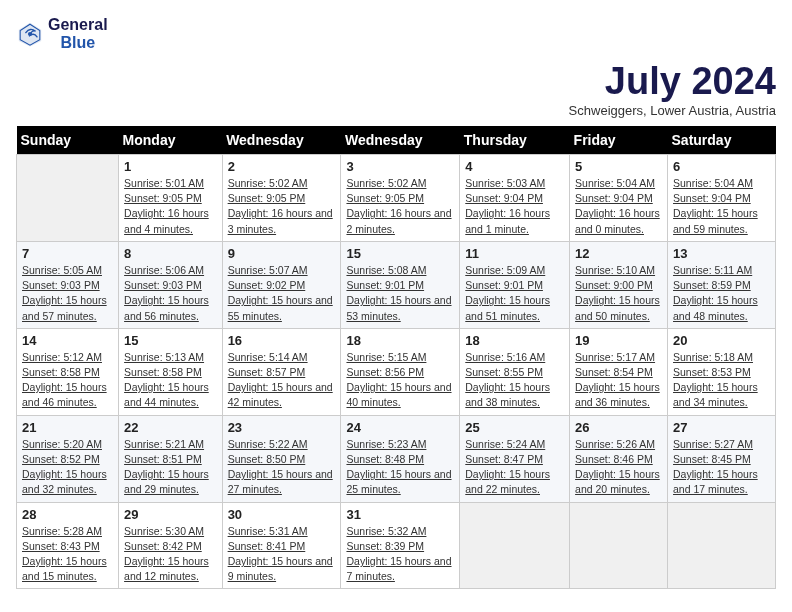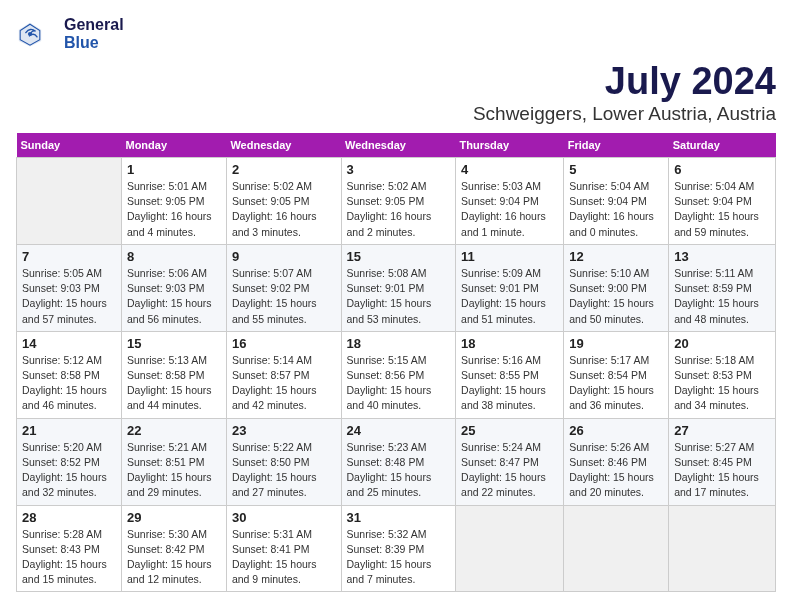--- a/index.html
+++ b/index.html
@@ -12,51 +12,51 @@
     }
     .header-section {
       display: flex;
       justify-content: space-between;
       align-items: flex-start;
       margin-bottom: 8px;
     }
     .logo {
       display: flex;
       align-items: center;
-      gap: 20px;
+      gap: 4px;
     }
     .logo-icon {
       width: 28px;
       height: 28px;
     }
     .title-section {
       text-align: right;
     }
     .main-title {
       font-size: 38px;
       font-weight: bold;
       color: #1a1a4e;
       margin-top: 44px;
     }
     .subtitle {
-      font-size: 19px;
+      font-size: 13px;
       color: #333;
       font-weight: normal;
     }
     table {
       width: 100%;
       border-collapse: collapse;
       font-size: 11px;
     }
     thead tr th {
-      background: #a21caf;
+      background: #000000;
       color: #fff;
       padding: 6px 4px;
       text-align: left;
-      font-size: 11px;
+      font-size: 14px;
       font-weight: bold;
     }
     tbody tr td {
       border: 1px solid #ccc;
       padding: 4px 5px;
       vertical-align: top;
       min-height: 80px;
       background: #fff;
     }
     tbody tr:nth-child(even) td {
@@ -65,39 +65,40 @@
     .day-number {
       font-weight: bold;
       font-size: 13px;
       margin-bottom: 2px;
       color: #222;
     }
     .day-info {
       font-size: 10.5px;
       color: #333;
       line-height: 1.45;
+      text-decoration: underline;
     }
     .empty-cell {
       background: #f0f0f0 !important;
     }
   </style>
 </head>
 <body>
 
 <div class="header-section">
   <div class="logo">
     <svg class="logo-icon" viewBox="0 0 40 40" xmlns="http://www.w3.org/2000/svg">
       <polygon points="20,4 36,14 36,30 20,38 4,30 4,14" fill="#2255aa" opacity="0.15"></polygon>
       <polygon points="20,6 34,15 34,28 20,36 6,28 6,15" fill="none" stroke="#2255aa" stroke-width="1.5"></polygon>
       <path d="M14,18 Q20,10 28,16 Q22,14 20,22 Q26,18 30,24" fill="none" stroke="#2255aa" stroke-width="2" stroke-linecap="round"></path>
       <circle cx="20" cy="20" r="3" fill="#2255aa"></circle>
     </svg>
     <div>
       <div style="font-size:16px;font-weight:bold;color:#1a1a4e;">General</div>
-      <div style="font-size:16px;font-weight:bold;color:#2255aa;">Blue</div>
+      <div style="font-size:16px;font-weight:bold;color:#2255aa;text-align:center;">Blue</div>
     </div>
   </div>
   <div class="title-section">
     <div class="main-title">July 2024</div>
     <div class="subtitle">Schweiggers, Lower Austria, Austria</div>
   </div>
 </div>
 
 <table>
   <thead>

